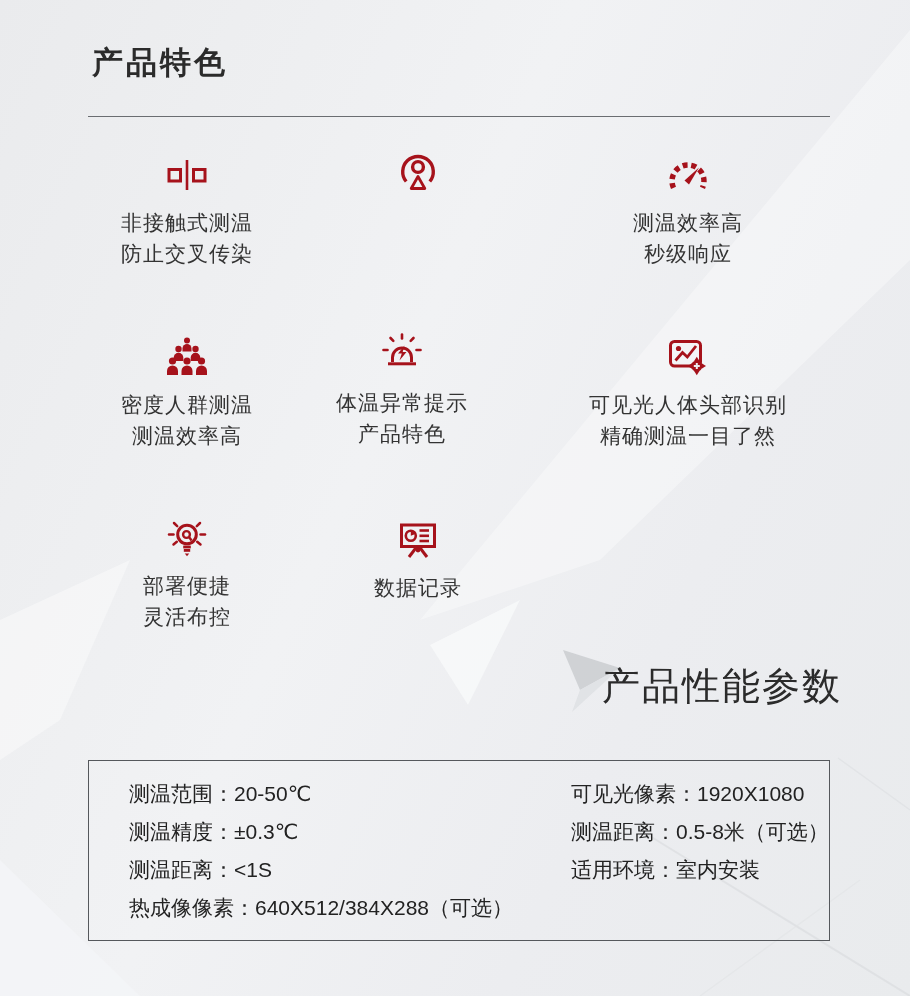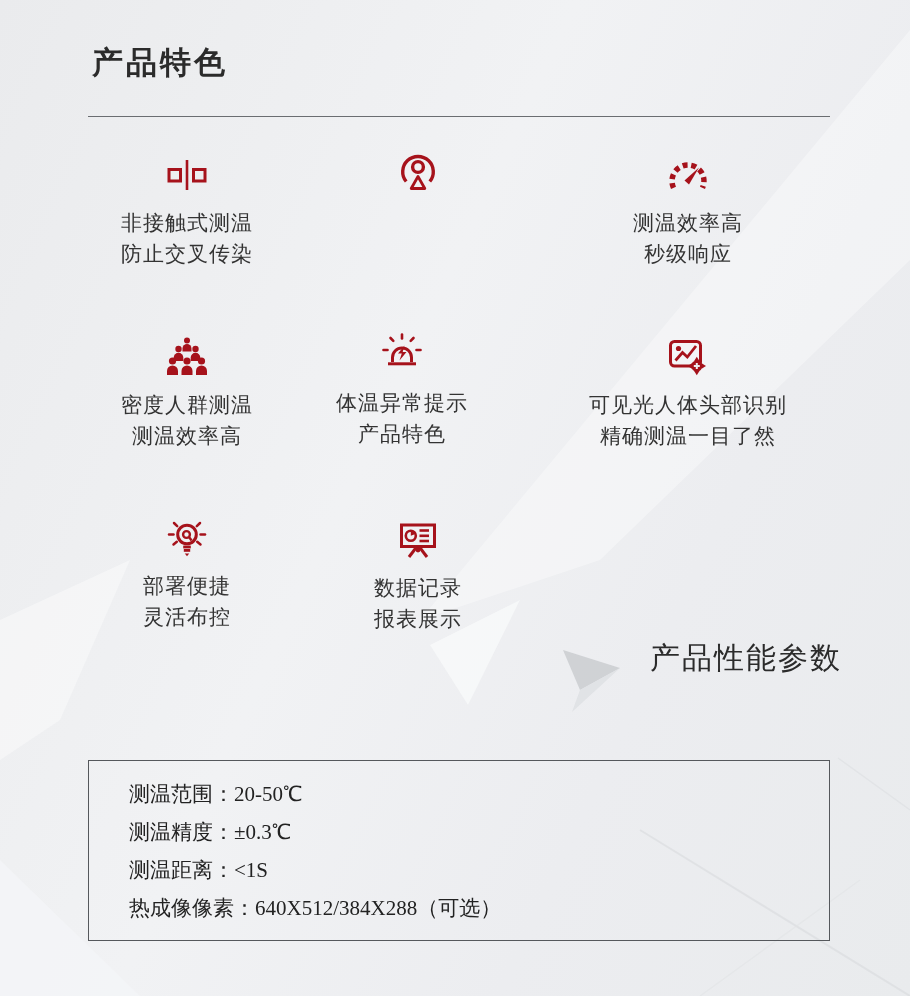--- a/index.html
+++ b/index.html
@@ -19,29 +19,29 @@
   .decor{position:absolute;left:0;top:0;width:910px;height:996px;pointer-events:none;}
   .features-title{
     position:absolute;left:92px;top:42px;
     font-size:31px;color:var(--title);font-weight:700;letter-spacing:3px;
   }
   .divider{position:absolute;left:88px;top:116px;width:742px;height:1px;background:var(--divider);}
   .feature{position:absolute;width:300px;text-align:center;}
   .f-icon{height:50px;display:flex;align-items:center;justify-content:center;margin-bottom:7px;}
   .f-line{font-size:21px;line-height:31px;color:var(--text);font-weight:500;letter-spacing:1px;}
   .params-title{
-    position:absolute;top:638px;right:68px;
-    font-size:30px;color:var(--title);font-weight:500;letter-spacing:2px;
+    position:absolute;top:661px;right:68px;
+    font-size:38px;color:var(--title);font-weight:500;letter-spacing:2px;
   }
   .params-box{
     position:absolute;left:88px;top:760px;width:742px;height:181px;
     border:1px solid var(--box-border);box-sizing:border-box;
   }
   .param-col{position:absolute;top:14px;}
-  .col-left{left:40px;font-family:Liberation Serif, serif;}
+  .col-left{left:40px;}
   .col-right{left:482px;}
   .param-row{height:38px;line-height:38px;font-size:21px;color:#222222;font-weight:500;white-space:nowrap;}
   
   svg .s{stroke:var(--accent);fill:none;}
   svg .f{fill:var(--accent);stroke:none;}
   svg .w{stroke:#edeef0;fill:none;}
 </style>
 </head>
 <body>
 
@@ -179,25 +179,29 @@
       <path class="f" d="M15.8,18.8 V13.8 A5,5 0 0 1 20.5,17 Z"></path>
       <line class="s" x1="24.5" y1="13.5" x2="34" y2="13.5" stroke-width="2.6"></line>
       <line class="s" x1="24.5" y1="18.8" x2="34" y2="18.8" stroke-width="2.6"></line>
       <line class="s" x1="24.5" y1="24" x2="34" y2="24" stroke-width="2.6"></line>
       <line class="s" x1="22" y1="29.5" x2="14" y2="40" stroke-width="3"></line>
       <line class="s" x1="24" y1="29.5" x2="32" y2="40" stroke-width="3"></line>
       <circle class="f" cx="23" cy="33" r="2.4"></circle>
     </svg>
   </div>
   <div class="f-line">数据记录</div>
-  <div class="f-line">报表展示</div>
 </div>
 
 <div class="params-title">产品性能参数</div>
 
 <div class="params-box">
   <div class="param-col col-left">
     <div class="param-row"><span>测温范围：</span><span>20-50℃</span></div>
     <div class="param-row"><span>测温精度：</span><span>±0.3℃</span></div>
     <div class="param-row"><span>测温距离：</span><span>&lt;1S</span></div>
     <div class="param-row"><span>热成像像素：</span><span>640X512/384X288（可选）</span></div>
   </div>
+  <div class="param-col col-right">
+    <div class="param-row"><span>可见光像素：</span><span>1920X1080</span></div>
+    <div class="param-row"><span>测温距离：</span><span>0.5-8米（可选）</span></div>
+    <div class="param-row"><span>适用环境：</span><span>室内安装</span></div>
+  </div>
 </div>
 
 </body></html>

